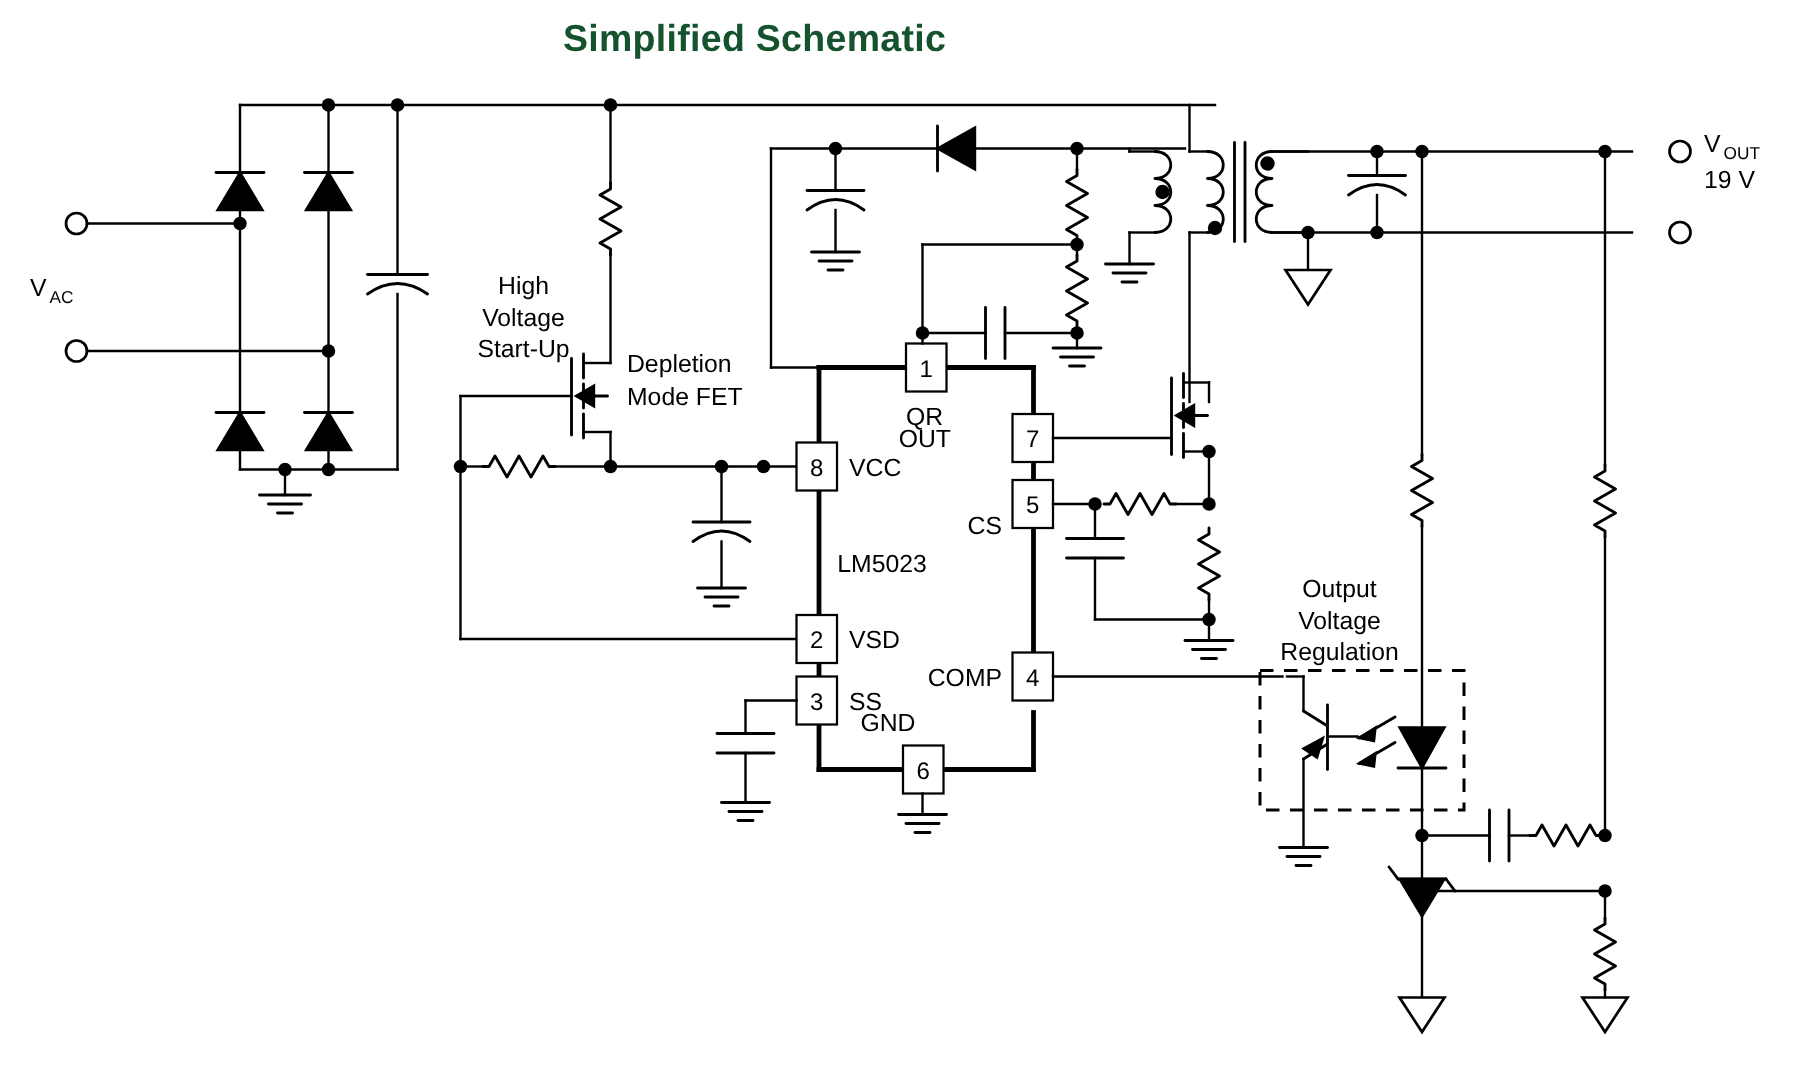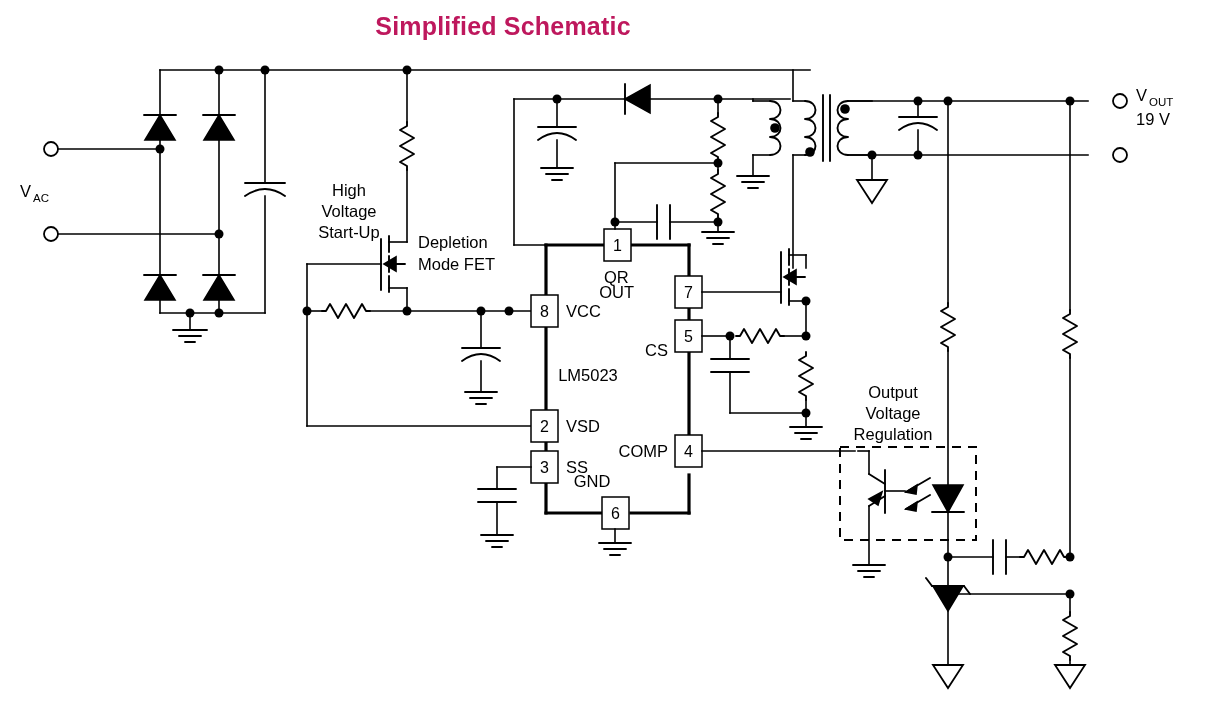--- a/index.html
+++ b/index.html
@@ -23,21 +23,21 @@
   }
   .title {
     position: absolute;
     left: 0;
     top: 12px;
     width: 1006px;
     text-align: center;
     font-size: 25px;
     font-weight: bold;
     letter-spacing: 0.2px;
-    color: #be185d;
+    color: #14532d;
   }
   svg.canvas {
     position: absolute;
     left: 0;
     top: 0;
     width: 1205px;
     height: 714px;
   }
   .lbl {
     font-family: "Liberation Sans", sans-serif;

